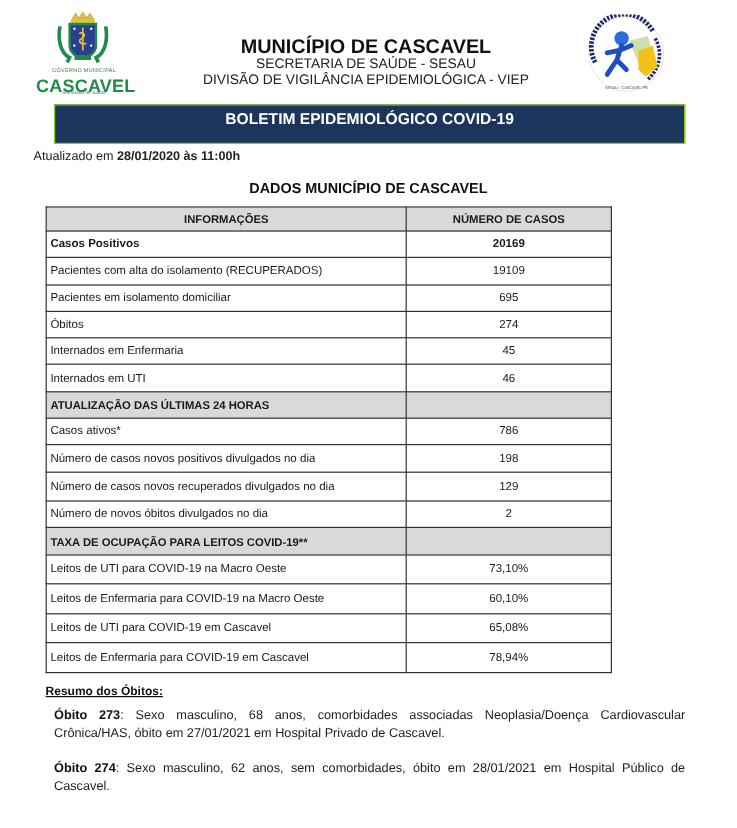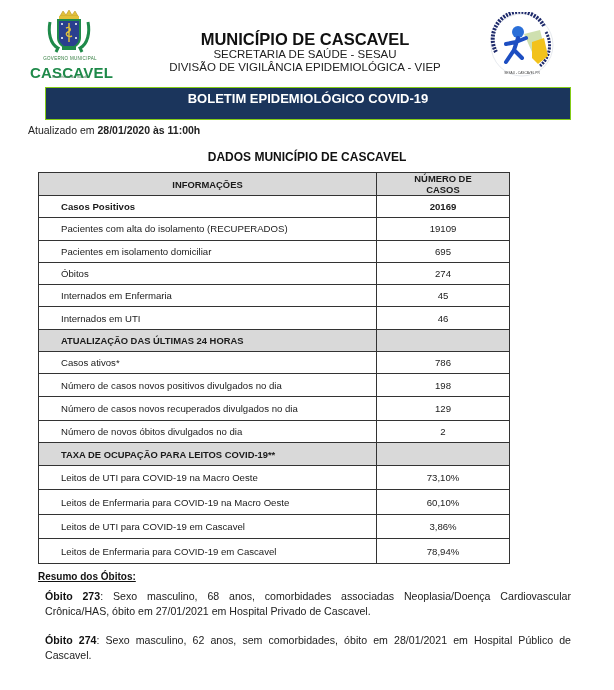--- a/index.html
+++ b/index.html
@@ -29,21 +29,21 @@
 
   .updated { position: absolute; left: 28px; top: 124px; font-size: 10.5px; color: #222; }
   .updated b { font-weight: bold; }
 
   .section-title { position: absolute; left: 0; width: 614px; top: 150px; text-align: center;
                    font-size: 12px; font-weight: bold; color: #111; }
 
   
   table.data { position: absolute; left: 38px; top: 172px; width: 472px; border-collapse: collapse;
                font-size: 9.6px; }
-  table.data td, table.data th { border: 1px solid #333; padding: 0 22px; }
+  table.data td, table.data th { border: 1px solid #333; padding: 0 3px; }
   table.data th { background: #d9d9d9; height: 19px; font-weight: bold; font-size: 9.4px; }
   table.data td.c1 { width: 293px; text-align: left; }
   table.data td.c2 { text-align: center; }
   table.data tr.row td { height: 21.3px; }
   table.data tr.sec td { background: #d9d9d9; font-weight: bold; height: 21.3px; font-size: 9.4px; }
   table.data tr.bold td { font-weight: bold; }
   table.data tr.tall td { height: 23.5px; }
 
   
   .resumo-title { position: absolute; left: 38px; top: 571px; font-size: 10px; font-weight: bold;
@@ -163,21 +163,21 @@
     <tr class="row tall">
       <td class="c1">Leitos de UTI para COVID-19 na Macro Oeste</td>
       <td class="c2">73,10%</td>
     </tr>
     <tr class="row tall">
       <td class="c1">Leitos de Enfermaria para COVID-19 na Macro Oeste</td>
       <td class="c2">60,10%</td>
     </tr>
     <tr class="row tall">
       <td class="c1">Leitos de UTI para COVID-19 em Cascavel</td>
-      <td class="c2">3,86%</td>
+      <td class="c2">65,08%</td>
     </tr>
     <tr class="row tall">
       <td class="c1">Leitos de Enfermaria para COVID-19 em Cascavel</td>
       <td class="c2">78,94%</td>
     </tr>
   </tbody>
 </table>
 
 <div class="resumo-title">Resumo dos Óbitos:</div>
 <div class="obito o1">

